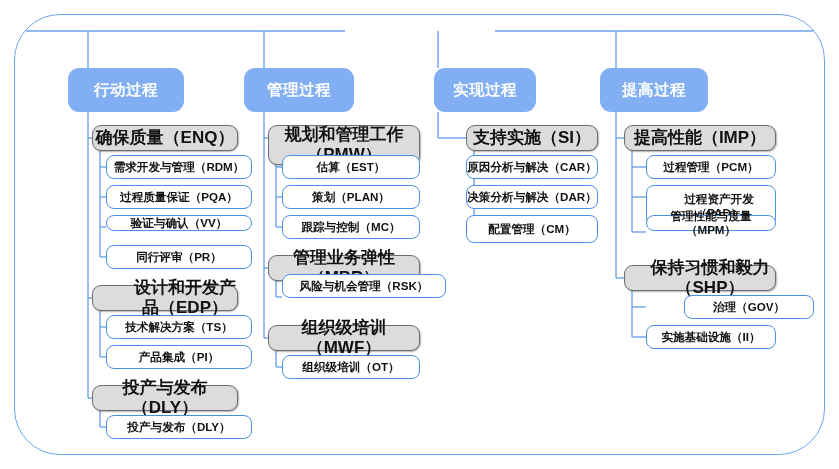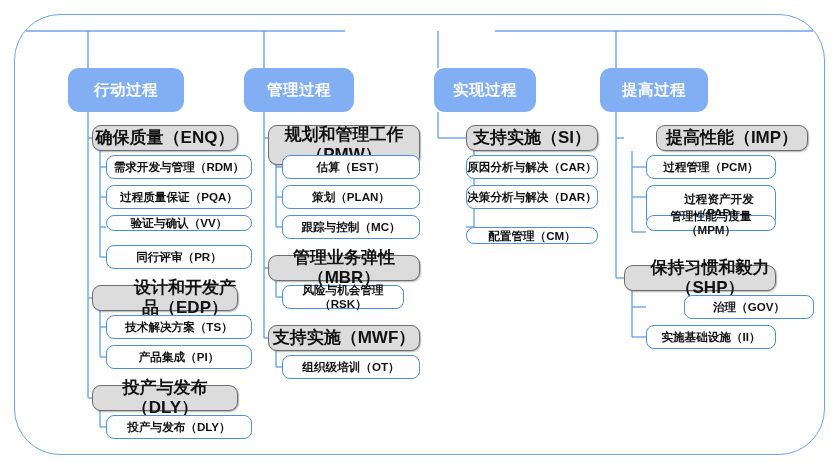--- a/index.html
+++ b/index.html
@@ -148,30 +148,30 @@
       <div class="box leaf" style="left: 106px; top: 315px; width: 146px; height: 24px;">技术解决方案（TS）</div>
       <div class="box leaf" style="left: 106px; top: 345px; width: 146px; height: 24px;">产品集成（PI）</div>
       <div class="box grp" style="left: 92px; top: 385px; width: 146px; height: 26px;">投产与发布（DLY）</div>
       <div class="box leaf" style="left: 106px; top: 415px; width: 146px; height: 24px;">投产与发布（DLY）</div>
       <div class="box col-head" style="left: 244px; top: 68px; width: 110px; height: 44px;">管理过程</div>
       <div class="box grp" style="left: 268px; top: 125px; width: 152px; height: 40px;">规划和管理工作（PMW）</div>
       <div class="box leaf" style="left: 282px; top: 155px; width: 138px; height: 24px;">估算（EST）</div>
       <div class="box leaf" style="left: 282px; top: 185px; width: 138px; height: 24px; text-align: right;">策划（PLAN）</div>
       <div class="box leaf" style="left: 282px; top: 215px; width: 138px; height: 24px;">跟踪与控制（MC）</div>
       <div class="box grp" style="left: 268px; top: 255px; width: 152px; height: 26px;">管理业务弹性（MBR）</div>
-      <div class="box leaf" style="left: 282px; top: 285px; width: 122px; height: 24px;">风险与机会管理（RSK）</div>
-      <div class="box grp" style="left: 268px; top: 325px; width: 152px; height: 26px;">支持实施（MWF）</div>
+      <div class="box leaf" style="left: 282px; top: 274px; width: 164px; height: 24px;">风险与机会管理（RSK）</div>
+      <div class="box grp" style="left: 268px; top: 325px; width: 152px; height: 26px;">组织级培训（MWF）</div>
       <div class="box leaf" style="left: 282px; top: 355px; width: 138px; height: 24px;">组织级培训（OT）</div>
       <div class="box col-head" style="left: 434px; top: 68px; width: 102px; height: 44px;">实现过程</div>
       <div class="box grp" style="left: 466px; top: 125px; width: 132px; height: 26px;">支持实施（SI）</div>
       <div class="box leaf" style="left: 466px; top: 155px; width: 132px; height: 24px;">原因分析与解决（CAR）</div>
       <div class="box leaf" style="left: 466px; top: 185px; width: 132px; height: 24px;">决策分析与解决（DAR）</div>
-      <div class="box leaf" style="left: 466px; top: 215px; width: 132px; height: 17px; margin-top: 12px;">配置管理（CM）</div>
+      <div class="box leaf" style="left: 466px; top: 215px; width: 132px; height: 28px;">配置管理（CM）</div>
       <div class="box col-head" style="left: 600px; top: 68px; width: 108px; height: 44px;">提高过程</div>
-      <div class="box grp" style="left: 624px; top: 125px; width: 152px; height: 26px; margin-left: 32px;">提高性能（IMP）</div>
+      <div class="box grp" style="left: 624px; top: 125px; width: 152px; height: 26px;">提高性能（IMP）</div>
       <div class="box leaf" style="left: 646px; top: 155px; width: 130px; height: 24px;">过程管理（PCM）</div>
       <div class="box leaf" style="left: 646px; top: 185px; width: 130px; height: 41px; padding-left: 16px;">过程资产开发（PAD）</div>
       <div class="box leaf" style="left: 646px; top: 215px; width: 130px; height: 16px;">管理性能与度量
 （MPM）</div>
       <div class="box grp" style="left: 624px; top: 265px; width: 152px; height: 26px; padding-left: 20px;">保持习惯和毅力（SHP）</div>
       <div class="box leaf" style="left: 684px; top: 295px; width: 130px; height: 24px;">治理（GOV）</div>
       <div class="box leaf" style="left: 646px; top: 325px; width: 130px; height: 24px;">实施基础设施（II）</div>
     </div>
 </div>
 

